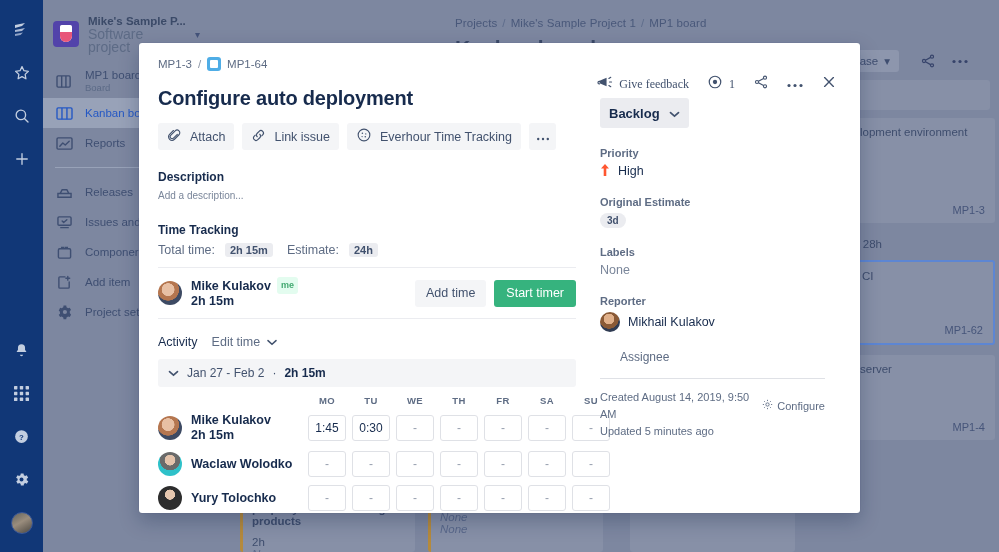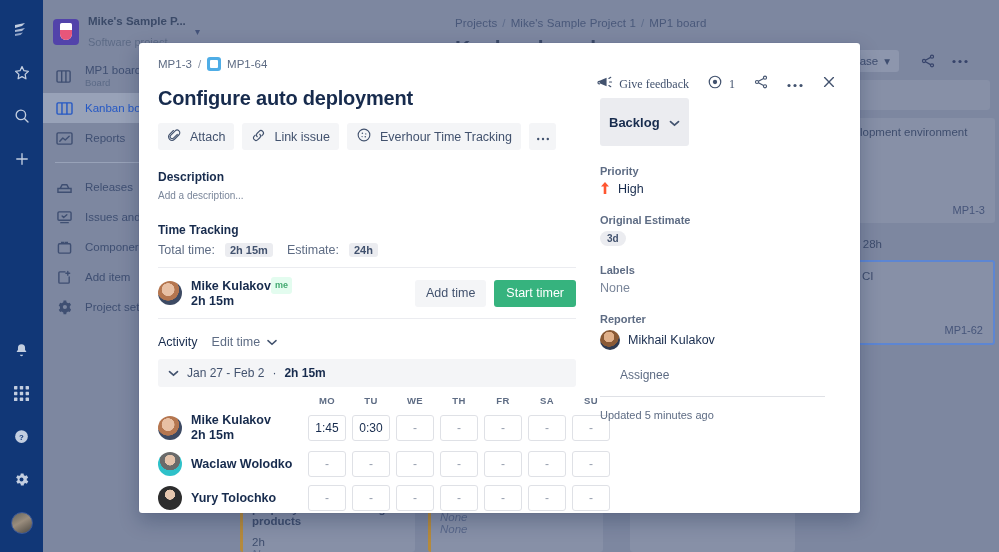--- a/index.html
+++ b/index.html
@@ -44,21 +44,21 @@
   }
   .proj-avatar .flask {
     position: absolute; left: 7px; top: 4px; width: 12px; height: 17px;
     background: #fff; border-radius: 2px 2px 7px 7px;
   }
   .proj-avatar .flask::after {
     content:""; position: absolute; left: 0; bottom: 0; width: 12px; height: 10px;
     background: #e8567a; border-radius: 0 0 6px 6px;
   }
   .proj-name { font-size: 11.5px; font-weight: 700; color: #3b4a68; line-height: 14px; }
-  .proj-sub { font-size: 11px; color: #5d6b86; line-height: 13px; margin-top: 8px; }
+  .proj-sub { font-size: 14px; color: #5d6b86; line-height: 13px; }
   .proj-chev { margin-left: auto; color: #44537a; font-size: 10px; }
 
   .nav-item {
     display: flex; align-items: center; gap: 12px;
     height: 30px; padding: 0 12px; position: relative;
   }
   .nav-item.two-line { height: 34px; align-items: center; }
   .nav-ico { width: 18px; height: 18px; flex: 0 0 auto; color: #3f4f72; display:flex; align-items:center; justify-content:center;}
   .nav-label { font-size: 11.5px; color: #3f4f72; line-height: 14px; white-space: nowrap; }
   .nav-sub { font-size: 9.5px; color: #5b6a86; line-height: 12px; }
@@ -136,21 +136,21 @@
   .worker-row { display: flex; align-items: center; padding: 9px 0; gap: 9px; }
   .avatar { width: 24px; height: 24px; border-radius: 50%; flex: 0 0 auto; background-size: cover; }
   .av-mike { background: radial-gradient(circle at 42% 36%, #e8c0a4 0 30%, #b5764f 32% 52%, #3d4a63 54% 100%); }
   .av-waclaw { background: radial-gradient(circle at 50% 34%, #e4c3ab 0 26%, #6a6a6a 28% 50%, #2ec1c9 52% 100%); }
   .av-yury { background: radial-gradient(circle at 50% 36%, #e7c7ae 0 25%, #2d2d2d 27% 100%); }
   .av-rep { background: radial-gradient(circle at 45% 35%, #e0b08a 0 30%, #8a5a36 32% 56%, #2f3b52 58% 100%); }
   .w-name { font-size: 12.5px; font-weight: 700; color: #172b4d; line-height: 15px; }
   .w-time { font-size: 12.5px; font-weight: 700; color: #172b4d; line-height: 15px; }
   .me-badge {
     display: inline-block; background: #e3fcef; color: #43a971; font-size: 9px;
-    font-weight: 700; border-radius: 3px; padding: 1px 4px; vertical-align: 2px; text-align: right;
+    font-weight: 700; border-radius: 3px; padding: 1px 4px; margin-left: 6px; vertical-align: 2px; text-align: right;
   }
   .w-actions { margin-left: auto; display: flex; align-items: center; gap: 8px; }
   .btn-plain {
     height: 27px; padding: 0 11px; border: none; border-radius: 3px; background: #f4f5f7;
     font-size: 12.5px; color: #42526e; cursor: pointer; font-family: inherit;
   }
   .btn-green {
     height: 27px; padding: 0 12px; border: none; border-radius: 3px; background: #36b37e;
     font-size: 12.5px; color: #fff; font-weight: 400; cursor: pointer; font-family: inherit;
   }
@@ -174,21 +174,21 @@
   .cell {
     width: 38px; height: 26px; border: 1px solid #dfe1e6; border-radius: 3px;
     display: flex; align-items: center; justify-content: center;
     font-size: 12px; color: #172b4d; background: #fff; cursor: text;
   }
   .cell.empty { color: #97a0af; }
   .sheet-row { margin-top: 7px; }
 
   
   .status-btn {
-    height: 48px; padding: 0 9px; background: #ebecf0; border: none; border-radius: 3px;
+    height: 30px; padding: 0 9px; background: #ebecf0; border: none; border-radius: 3px;
     display: inline-flex; align-items: center; gap: 9px; font-size: 13px; font-weight: 700;
     color: #172b4d; cursor: pointer; font-family: inherit; margin-bottom: 19px;
   }
   .fld-label { font-size: 11px; font-weight: 700; color: #5e6c84; margin-bottom: 5px; }
   .fld-block { margin-bottom: 18px; }
   .fld-val { font-size: 12.5px; color: #172b4d; display: flex; align-items: center; gap: 8px; }
   .fld-val.none { color: #7a869a; }
   .est-chip { background: #ebecf0; border-radius: 9px; padding: 2px 7px; font-size: 10px; font-weight: 700; color: #42526e; }
   .show-more { display: flex; align-items: center; gap: 8px; color: #0052cc; font-size: 12.5px; font-weight: 700; cursor: pointer; }
   .show-sub { font-size: 12px; color: #5e6c84; margin: 4px 0 0 20px; }
@@ -387,20 +387,24 @@
 
       <div class="col-head" style="left:640px; top:80px; width:140px; height:30px;"></div>
       <div class="bg-card" style="left:640px; top:118px; width:145px; height:105px;">
         <span>lopment environment</span>
         <span class="key">MP1-3</span>
       </div>
       <div style="position:absolute;left:640px;top:238px;font-size:11.5px;color:#3e4d6d;">of 28h</div>
       <div class="bg-card sel" style="left:640px; top:260px; width:145px; height:85px;">
         <span>CI</span>
         <span class="key">MP1-62</span>
+      </div>
+      <div class="bg-card" style="left:640px; top:355px; width:145px; height:85px;">
+        <span>server</span>
+        <span class="key">MP1-4</span>
       </div>
 
       <div class="bg-card" style="left:30px; top:495px; width:175px; height:57px; padding-left:12px;">
         <div class="bar"></div>
         <div style="font-weight:700;">property when browsing products</div>
         <div style="margin-top:9px">2h</div>
         <div class="ital">None</div>
       </div>
       <div class="bg-card" style="left:218px; top:503px; width:175px; height:49px; padding-left:12px;">
         <div class="bar"></div>
@@ -671,18 +675,30 @@
           <div class="fld-val">
             <span class="avatar av-rep" style="width:20px;height:20px"></span>
             <span>Mikhail Kulakov</span>
           </div>
         </div>
 
         <div class="show-sub">Assignee</div>
 
         <div class="meta-hr"></div>
         <div class="meta-row">
+          <span>Created August 14, 2019, 9:50 AM</span>
+          <span class="configure">
+            <span>
+              <svg width="11" height="11" viewBox="0 0 20 20" fill="none" stroke="#5e6c84" stroke-width="1.6">
+                  <circle cx="10" cy="10" r="3"></circle>
+                  <path d="M10 1.5v2.2M10 16.3v2.2M18.5 10h-2.2M3.7 10H1.5M16 4l-1.6 1.6M5.6 14.4L4 16M16 16l-1.6-1.6M5.6 5.6L4 4"></path>
+                </svg>
+            </span>
+            <span>Configure</span>
+          </span>
+        </div>
+        <div class="meta-row">
           <span>Updated 5 minutes ago</span>
         </div>
       </div>
     </div>
   </div>
 </div>
 
 </body></html>

